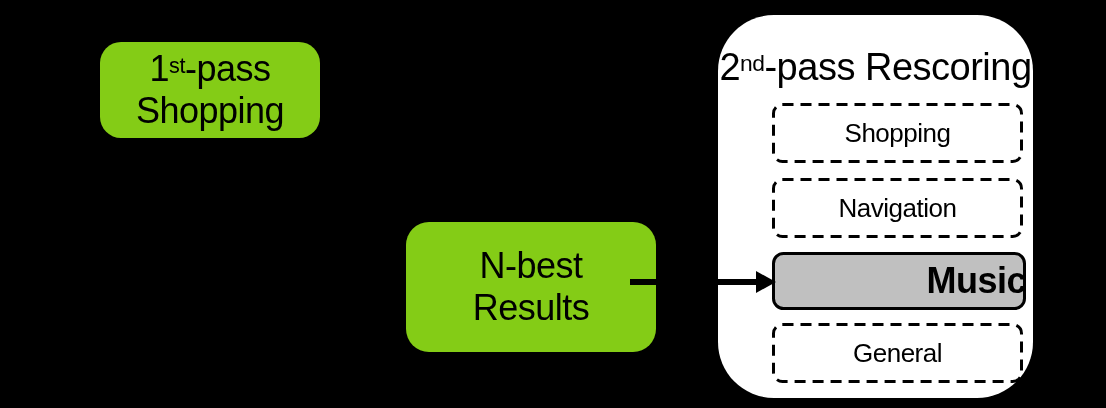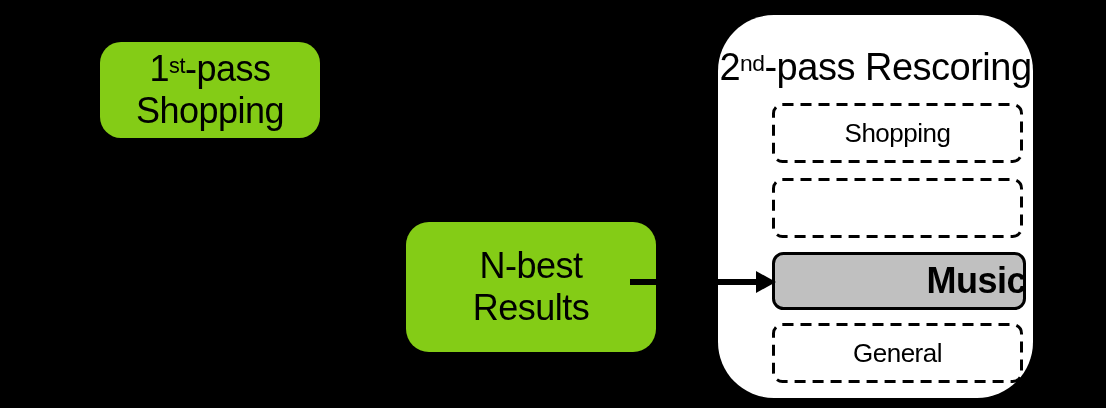--- a/index.html
+++ b/index.html
@@ -121,20 +121,21 @@
       <svg class="frame" width="251" height="60" viewBox="0 0 251 60">
         <rect x="1.5" y="1.5" width="248" height="57" rx="9" fill="#ffffff" stroke="#000000" stroke-width="3" stroke-dasharray="11 7"></rect>
       </svg>
       <span class="lbl">Shopping</span>
     </div>
 
     <div class="cat" style="top:163px; width:251px; height:60px;">
       <svg class="frame" width="251" height="60" viewBox="0 0 251 60">
         <rect x="1.5" y="1.5" width="248" height="57" rx="9" fill="#ffffff" stroke="#000000" stroke-width="3" stroke-dasharray="11 7"></rect>
       </svg>
+      <span class="lbl">Navigation</span>
     </div>
 
     <div class="cat" style="top:237px; width:254px; height:58px;justify-content:flex-end;">
       <svg class="frame" width="254" height="58" viewBox="0 0 254 58">
         <rect x="1.5" y="1.5" width="251" height="55" rx="10" fill="#c0c0c0" stroke="#000000" stroke-width="3"></rect>
       </svg>
       <span class="lbl bold">Music</span>
     </div>
 
     <div class="cat" style="top:308px; width:251px; height:60px;">

